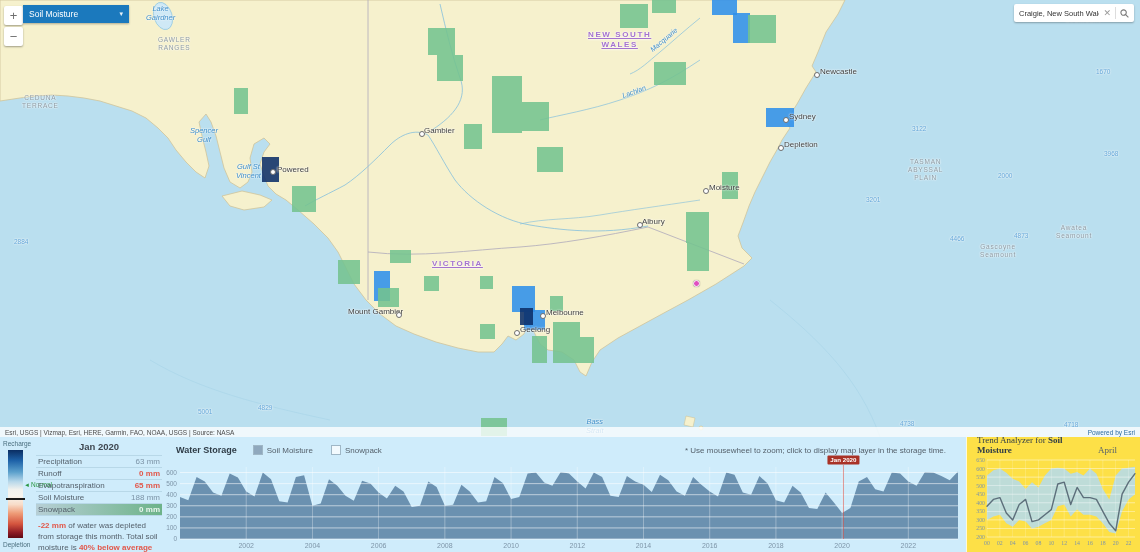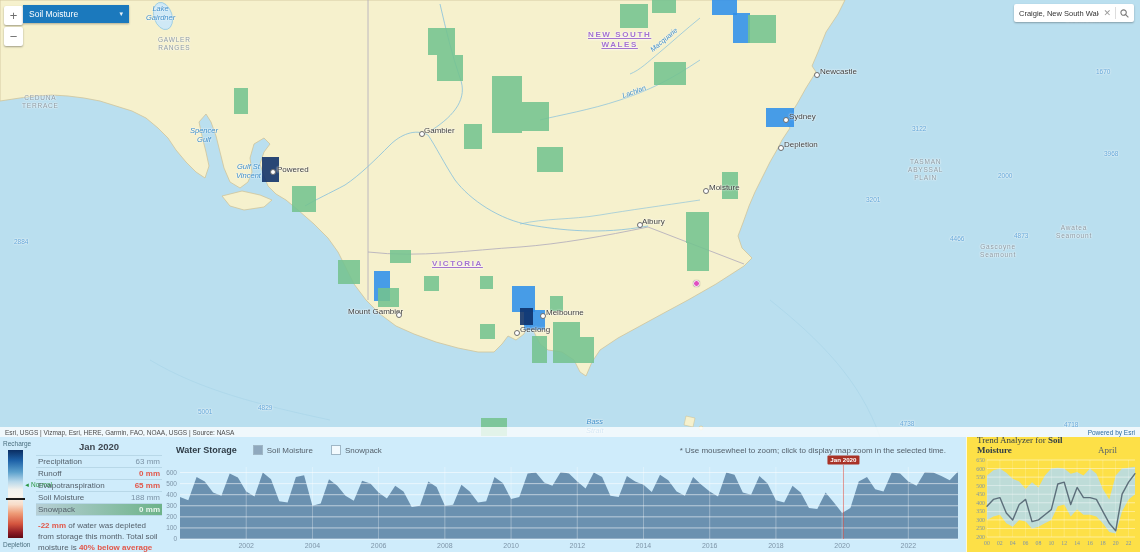--- a/index.html
+++ b/index.html
@@ -281,21 +281,21 @@
       <div class="chart-header">
         <span class="ws-title">Water Storage</span>
         <span class="legend-item">
           <span class="swatch" id="swatch-0" style="background: rgb(143, 168, 189);"></span>
           <span>Soil Moisture</span>
         </span>
         <span class="legend-item">
           <span class="swatch" id="swatch-1" style="background: rgb(242, 250, 254);"></span>
           <span>Snowpack</span>
         </span>
-        <span class="note">* Use mousewheel to zoom; click to display map zoom in the selected time.</span>
+        <span class="note">* Use mousewheel to zoom; click to display map layer in the storage time.</span>
       </div>
       <svg id="storage-svg" width="800" height="97">
           <path d="M 14,84 L 14.0,41.9 L 22.3,45.2 L 30.6,22.0 L 38.8,26.4 L 47.1,37.5 L 55.4,40.8 L 63.7,18.6 L 71.9,22.5 L 80.2,36.4 L 88.5,41.4 L 96.8,17.5 L 105.0,24.2 L 113.3,46.3 L 121.6,47.4 L 129.9,22.0 L 138.1,20.3 L 146.4,50.8 L 154.7,48.6 L 163.0,24.2 L 171.3,30.8 L 179.5,40.8 L 187.8,45.8 L 196.1,25.8 L 204.4,28.6 L 212.6,37.5 L 220.9,43.6 L 229.2,30.8 L 237.5,36.4 L 245.7,51.9 L 254.0,50.8 L 262.3,26.4 L 270.6,31.9 L 278.9,50.8 L 287.1,49.7 L 295.4,29.7 L 303.7,36.4 L 312.0,47.4 L 320.2,46.3 L 328.5,22.0 L 336.8,28.1 L 345.1,44.1 L 353.3,41.9 L 361.6,18.6 L 369.9,17.5 L 378.2,27.5 L 386.4,30.8 L 394.7,17.0 L 403.0,18.6 L 411.3,26.4 L 419.6,33.6 L 427.8,17.5 L 436.1,22.0 L 444.4,40.8 L 452.7,41.9 L 460.9,20.9 L 469.2,26.4 L 477.5,29.7 L 485.8,36.9 L 494.0,19.8 L 502.3,25.3 L 510.6,36.4 L 518.9,40.8 L 527.1,22.0 L 535.4,29.7 L 543.7,36.4 L 552.0,41.4 L 560.3,17.5 L 568.5,19.8 L 576.8,37.5 L 585.1,39.7 L 593.4,20.9 L 601.6,28.6 L 609.9,45.2 L 618.2,47.4 L 626.5,30.8 L 634.7,37.5 L 643.0,53.0 L 651.3,54.1 L 659.6,37.5 L 667.9,47.4 L 676.1,57.9 L 684.4,53.0 L 692.7,26.4 L 701.0,22.0 L 709.2,34.2 L 717.5,36.4 L 725.8,17.5 L 734.1,18.6 L 742.3,26.4 L 750.6,30.8 L 758.9,17.0 L 767.2,17.5 L 775.4,20.9 L 783.7,25.3 L 792.0,16.4 L 792.0,84 Z" fill="#6b91b0"></path>
           <line x1="14" x2="792" y1="84" y2="84" stroke="#ffffff" stroke-width="0.8" opacity="0.7"></line>
           <text x="11" y="86" text-anchor="end" font-size="6.5" fill="#7e95a8">0</text>
           <line x1="14" x2="792" y1="72.92307692307692" y2="72.92307692307692" stroke="#ffffff" stroke-width="0.8" opacity="0.7"></line>
           <text x="11" y="74.92307692307692" text-anchor="end" font-size="6.5" fill="#7e95a8">100</text>
           <line x1="14" x2="792" y1="61.84615384615385" y2="61.84615384615385" stroke="#ffffff" stroke-width="0.8" opacity="0.7"></line>
           <text x="11" y="63.84615384615385" text-anchor="end" font-size="6.5" fill="#7e95a8">200</text>
           <line x1="14" x2="792" y1="50.76923076923077" y2="50.76923076923077" stroke="#ffffff" stroke-width="0.8" opacity="0.7"></line>

